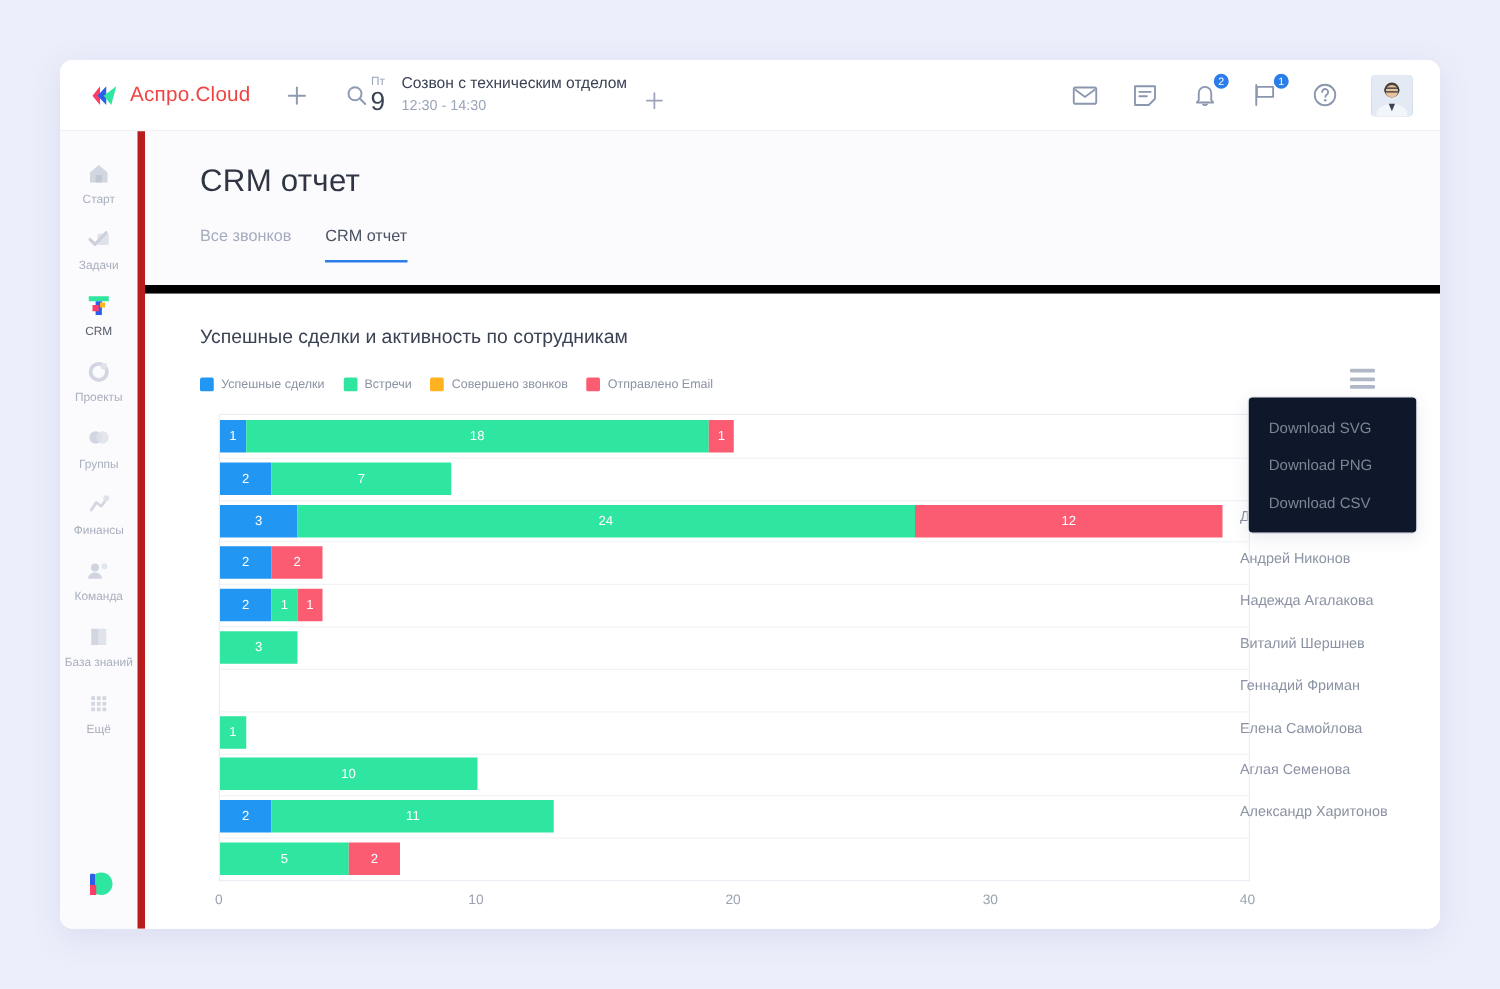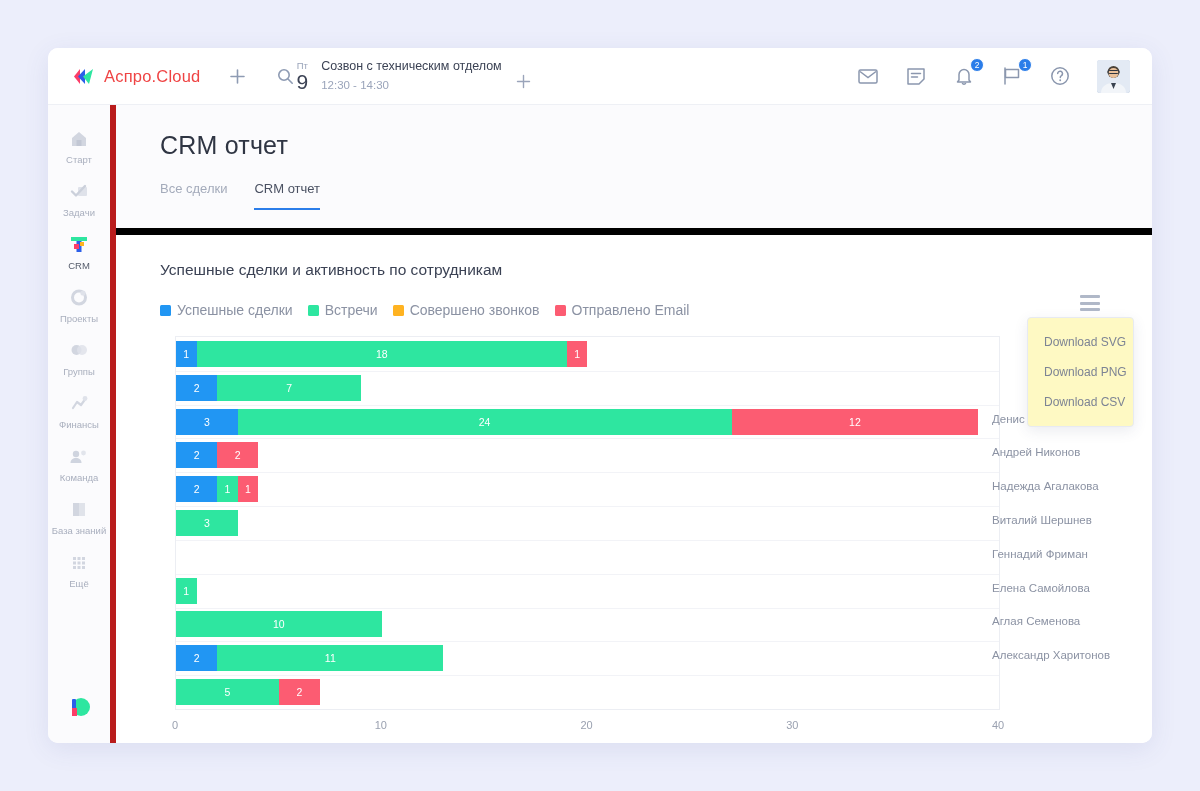--- a/index.html
+++ b/index.html
@@ -100,32 +100,32 @@
   .report {
     position: absolute; left: 68px; top: 187px;
     width: 1036px; height: 508px; background: #fff;
     padding: 26px 0 0 44px;
   }
   .report-title { font-size: 15.5px; color: #3b4254; }
 
   .legend { display: flex; align-items: center; gap: 15px; margin-top: 23px; }
   .legend-item { display: flex; align-items: center; gap: 6px; cursor: pointer; }
   .legend-dot { width: 11px; height: 11px; border-radius: 1.5px; }
-  .legend-label { font-size: 14px; color: #8b92a3; }
+  .legend-label { font-size: 10px; color: #8b92a3; }
 
   .menu-btn {
     position: absolute; right: 52px; top: 60px;
     width: 20px; height: 16px; cursor: pointer;
     display: flex; flex-direction: column; justify-content: space-between;
   }
   .menu-btn span { display: block; height: 3px; background: #b0b8c8; border-radius: 1px; }
 
   .dropdown {
     position: absolute; right: 18px; top: 82px;
-    width: 107px; background: #fef9c3;
+    width: 136px; background: #0f172a;
     border: 1px solid #e7eaf1; border-radius: 4px;
     box-shadow: 0 4px 14px rgba(60,70,110,.10);
     padding: 9px 0; z-index: 30;
   }
   .dd-item { font-size: 12px; color: #7d8494; padding: 8px 16px; cursor: pointer; white-space: nowrap; }
 
   
   .chart-wrap { position: relative; margin-top: 18px; width: 940px; height: 400px; }
   .plot {
     position: absolute; left: 15px; top: 0;
@@ -346,21 +346,21 @@
         <circle cx="15" cy="12" r="9" fill="#2ee6a0"></circle>
         <rect x="6" y="4" width="4" height="17" rx="1" fill="#2b5fe9"></rect>
         <path d="M6 13h5v8H6z" fill="#fc3d68"></path>
       </svg>
     </div>
   </div>
 
   <div class="page-head">
     <div class="page-title">CRM отчет</div>
     <div class="tabs">
-      <div class="tab">Все сделки</div>
+      <div class="tab">Все звонков</div>
       <div class="tab active">CRM отчет</div>
     </div>
   </div>
 
   <div class="report">
     <div class="report-title">Успешные сделки и активность по сотрудникам</div>
 
     <div class="legend" id="legend">
         <div class="legend-item">
           <span class="legend-dot" style="background: rgb(33, 150, 243);"></span>

